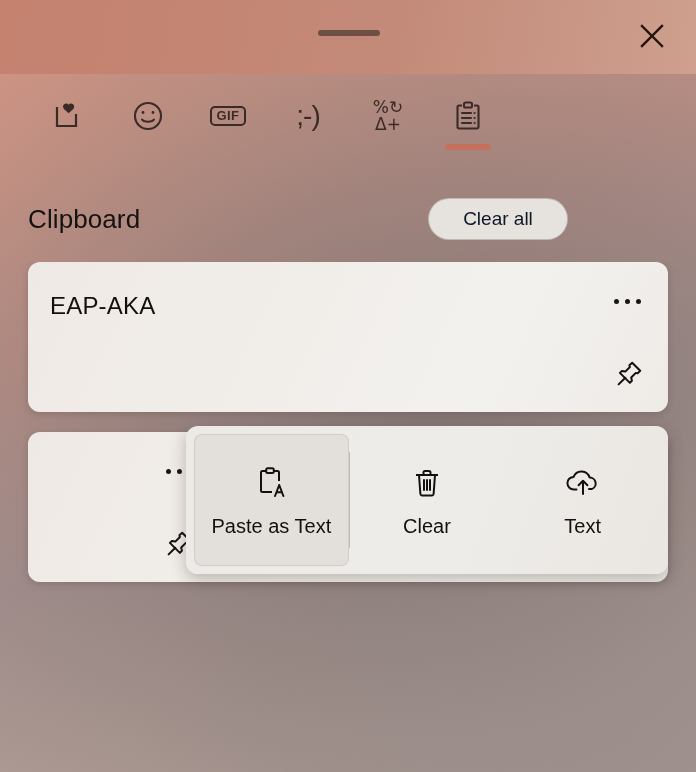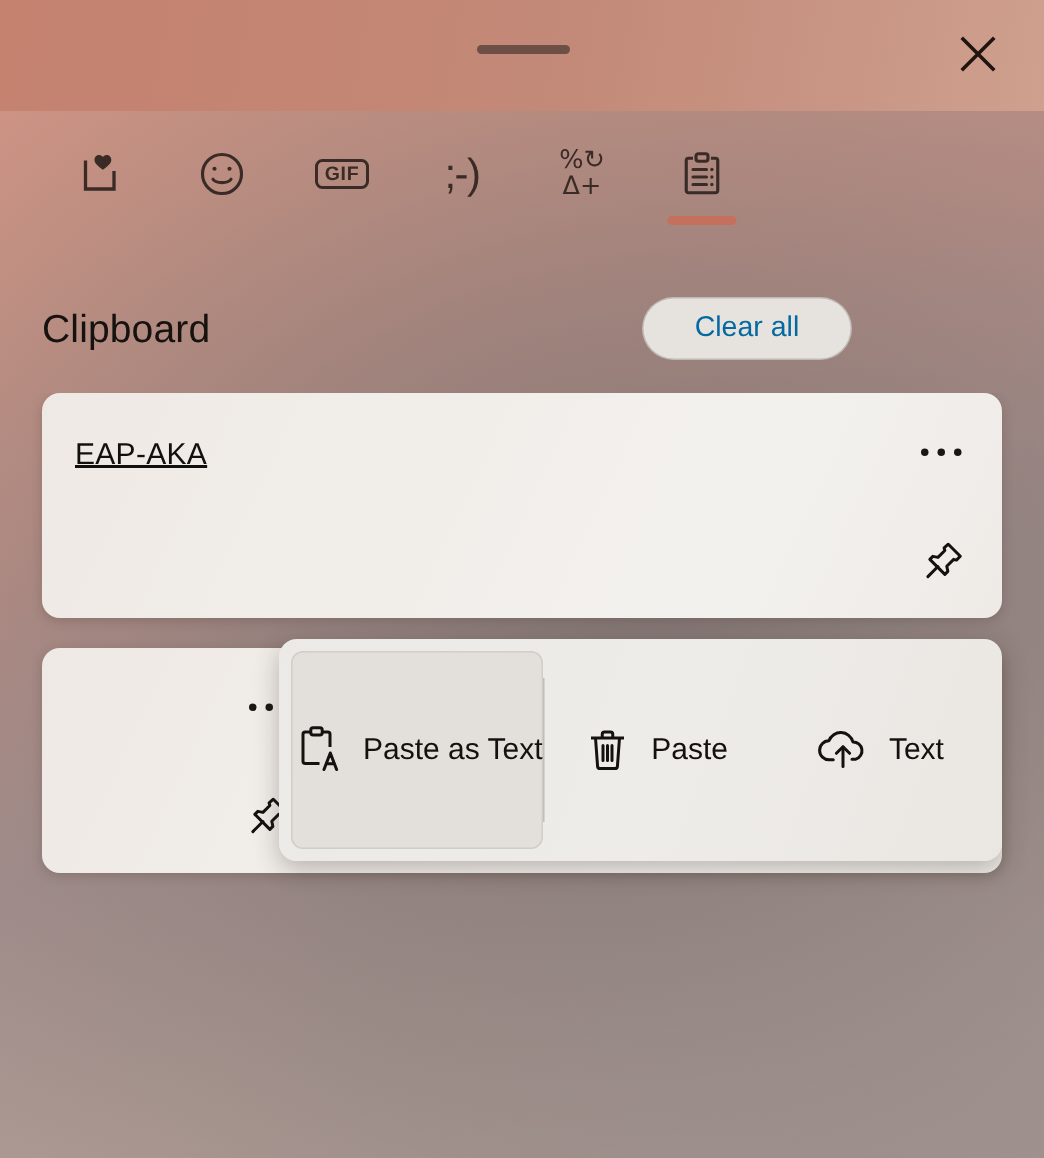--- a/index.html
+++ b/index.html
@@ -121,21 +121,21 @@
     font-weight: 400;
     color: #16120f;
     letter-spacing: 0.1px;
   }
   .clear-all {
     min-width: 140px;
     height: 42px;
     border-radius: 21px;
     border: 1px solid rgba(120,110,105,0.35);
     background: #e6e2de;
-    color: #0369a1;
+    color: #0f172a;
     font-size: 19px;
     font-family: "Liberation Sans", sans-serif;
     cursor: pointer;
     padding: 0 20px;
   }
 
   
   .list {
     position: absolute;
     left: 0; top: 262px;
@@ -147,24 +147,23 @@
     position: relative;
     margin: 0 28px 20px 28px;
     height: 150px;
     border-radius: 12px;
     background: linear-gradient(115deg, #efe9e5 0%, #f1eeea 40%, #f3f1ee 72%, #eeebe7 100%);
     box-shadow: 0 2px 7px rgba(60,45,40,0.22);
   }
   .card-text {
     position: absolute;
     left: 22px; top: 30px;
-    font-size: 20px;
+    font-size: 24px;
     color: #12100e;
     letter-spacing: 0.2px;
-    text-decoration: underline;
   }
   .card-more {
     position: absolute;
     right: 18px; top: 22px;
     width: 46px; height: 34px;
     display: flex; align-items: center; justify-content: center;
     gap: 6px;
     background: transparent; border: none; cursor: pointer;
   }
   .dot {
@@ -196,21 +195,21 @@
     align-items: center;
     padding: 8px;
   }
   .flyout-item {
     flex: 1 1 0;
     height: 132px;
     border-radius: 8px;
     border: none;
     background: transparent;
     display: flex;
-    flex-direction: row;
+    flex-direction: column;
     align-items: center;
     justify-content: center;
     gap: 12px;
     cursor: pointer;
     color: #15110f;
   }
   .flyout-item.hovered {
     background: #e3e0dc;
     box-shadow: inset 0 0 0 1px rgba(130,120,115,0.18);
   }
@@ -368,21 +367,21 @@
 
     <button class="flyout-item">
       <span class="flyout-icon">
         <svg width="34" height="34" viewBox="0 0 34 34" fill="none" stroke="#15110f" stroke-width="2">
           <path d="M6 9 H28"></path>
           <path d="M13.5 9 V6.5 A1.5 1.5 0 0 1 15 5 H19 A1.5 1.5 0 0 1 20.5 6.5 V9"></path>
           <path d="M9 9 L10.4 28 A1.6 1.6 0 0 0 12 29.4 H22 A1.6 1.6 0 0 0 23.6 28 L25 9"></path>
           <path d="M14 14 V24 M17 14 V24 M20 14 V24" stroke-linecap="round"></path>
         </svg>
       </span>
-      <span class="flyout-label">Paste</span>
+      <span class="flyout-label">Clear</span>
     </button>
 
     <div class="flyout-divider" style="background:transparent"></div>
 
     <button class="flyout-item">
       <span class="flyout-icon">
         <svg width="38" height="38" viewBox="0 0 38 38" fill="none" stroke="#15110f" stroke-width="2" stroke-linecap="round" stroke-linejoin="round">
           <path d="M12.5 25.5 H9.8 A6.3 6.3 0 0 1 9.6 12.9 A8.4 8.4 0 0 1 25.6 13.6 A5.9 5.9 0 0 1 27.6 25.1 H25"></path>
           <path d="M19 30 V17.2"></path>
           <path d="M14.6 21.2 L19 16.8 L23.4 21.2"></path>

